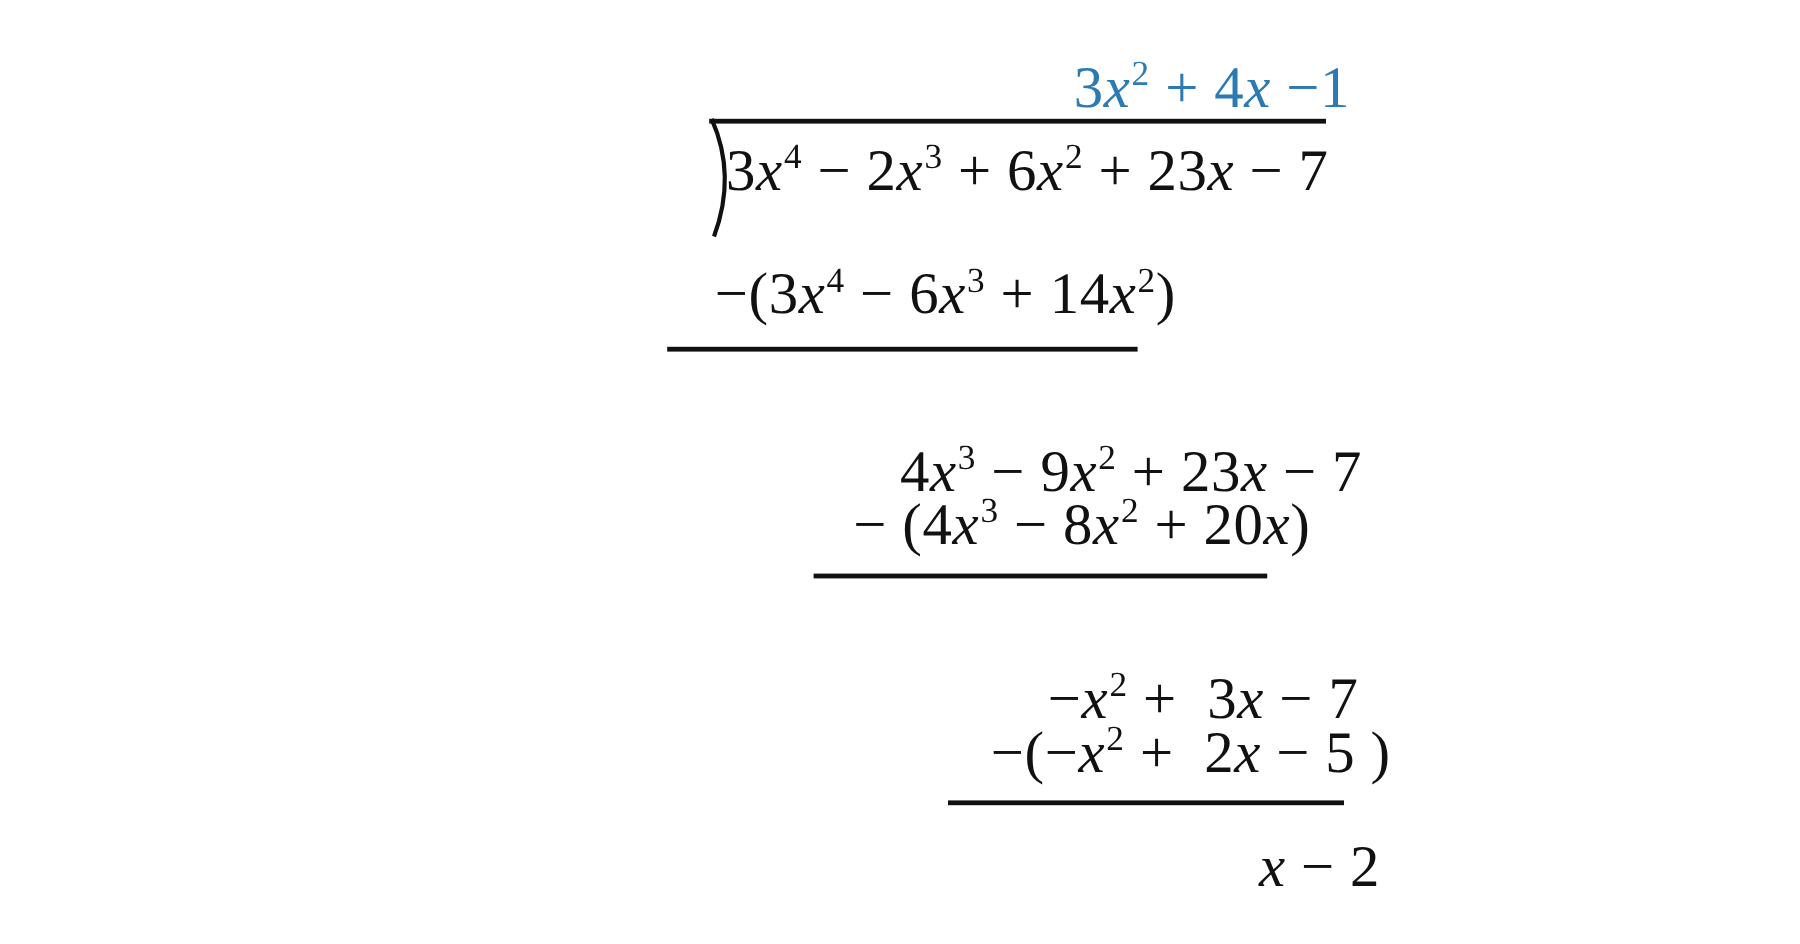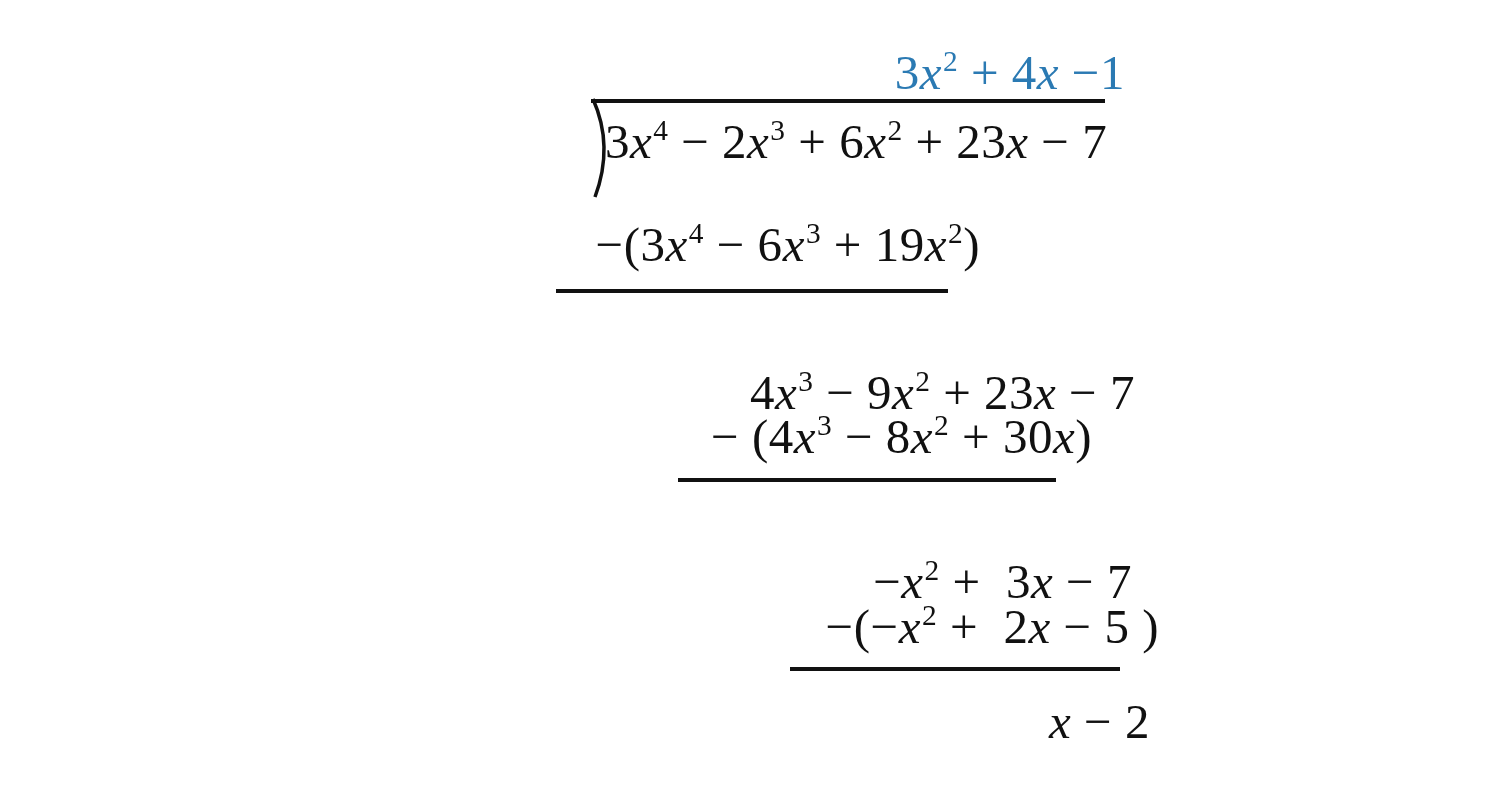--- a/index.html
+++ b/index.html
@@ -50,26 +50,26 @@
 
 
   <svg class="bracket-svg" viewBox="0 0 42 106">
     <path d="M15,5 Q36,52 17,103" fill="none" stroke="#111111" stroke-width="3.5"></path>
   </svg>
 
   <div class="rule" style="left:591px; top:99px; width:514px; height:4px;"></div>
 
   <div class="math" style="top:117px; left:605px;"><span class="tok-n">3</span><span class="tok-v">x</span><span class="tok-s">4</span><span class="tok-n"> − 2</span><span class="tok-v">x</span><span class="tok-s">3</span><span class="tok-n"> + 6</span><span class="tok-v">x</span><span class="tok-s">2</span><span class="tok-n"> + 23</span><span class="tok-v">x</span><span class="tok-n"> − 7</span></div>
 
-  <div class="math" style="top:220px; right:557px;"><span class="tok-n">−(3</span><span class="tok-v">x</span><span class="tok-s">4</span><span class="tok-n"> − 6</span><span class="tok-v">x</span><span class="tok-s">3</span><span class="tok-n"> + 19</span><span class="tok-v">x</span><span class="tok-s">2</span><span class="tok-n">)</span></div>
+  <div class="math" style="top:220px; right:557px;"><span class="tok-n">−(3</span><span class="tok-v">x</span><span class="tok-s">4</span><span class="tok-n"> − 6</span><span class="tok-v">x</span><span class="tok-s">3</span><span class="tok-n"> + 14</span><span class="tok-v">x</span><span class="tok-s">2</span><span class="tok-n">)</span></div>
   <div class="rule" style="left:556px; top:289px; width:392px;"></div>
 
   <div class="math" style="top:328px; right:402px;margin-top:40px;"><span class="tok-n">4</span><span class="tok-v">x</span><span class="tok-s">3</span><span class="tok-n"> − 9</span><span class="tok-v">x</span><span class="tok-s">2</span><span class="tok-n"> + 23</span><span class="tok-v">x</span><span class="tok-n"> − 7</span></div>
 
-  <div class="math" style="top:412px; right:445px;"><span class="tok-n">− (4</span><span class="tok-v">x</span><span class="tok-s">3</span><span class="tok-n"> − 8</span><span class="tok-v">x</span><span class="tok-s">2</span><span class="tok-n"> + 30</span><span class="tok-v">x</span><span class="tok-n">)</span></div>
+  <div class="math" style="top:412px; right:445px;"><span class="tok-n">− (4</span><span class="tok-v">x</span><span class="tok-s">3</span><span class="tok-n"> − 8</span><span class="tok-v">x</span><span class="tok-s">2</span><span class="tok-n"> + 20</span><span class="tok-v">x</span><span class="tok-n">)</span></div>
   <div class="rule" style="left:678px; top:478px; width:378px;"></div>
 
   <div class="math" style="top:510px; right:405px;margin-top:47px;"><span class="tok-n">−</span><span class="tok-v">x</span><span class="tok-s">2</span><span class="tok-n"> +  3</span><span class="tok-v">x</span><span class="tok-n"> − 7</span></div>
 
   <div class="math" style="top:602px; right:378px;"><span class="tok-n">−(−</span><span class="tok-v">x</span><span class="tok-s">2</span><span class="tok-n"> +  2</span><span class="tok-v">x</span><span class="tok-n"> − 5 )</span></div>
   <div class="rule" style="left:790px; top:667px; width:330px;"></div>
 
   <div class="math" style="top:697px; right:387px;text-align:right;"><span class="tok-v">x</span><span class="tok-n"> − 2</span></div>
 
 </div>

